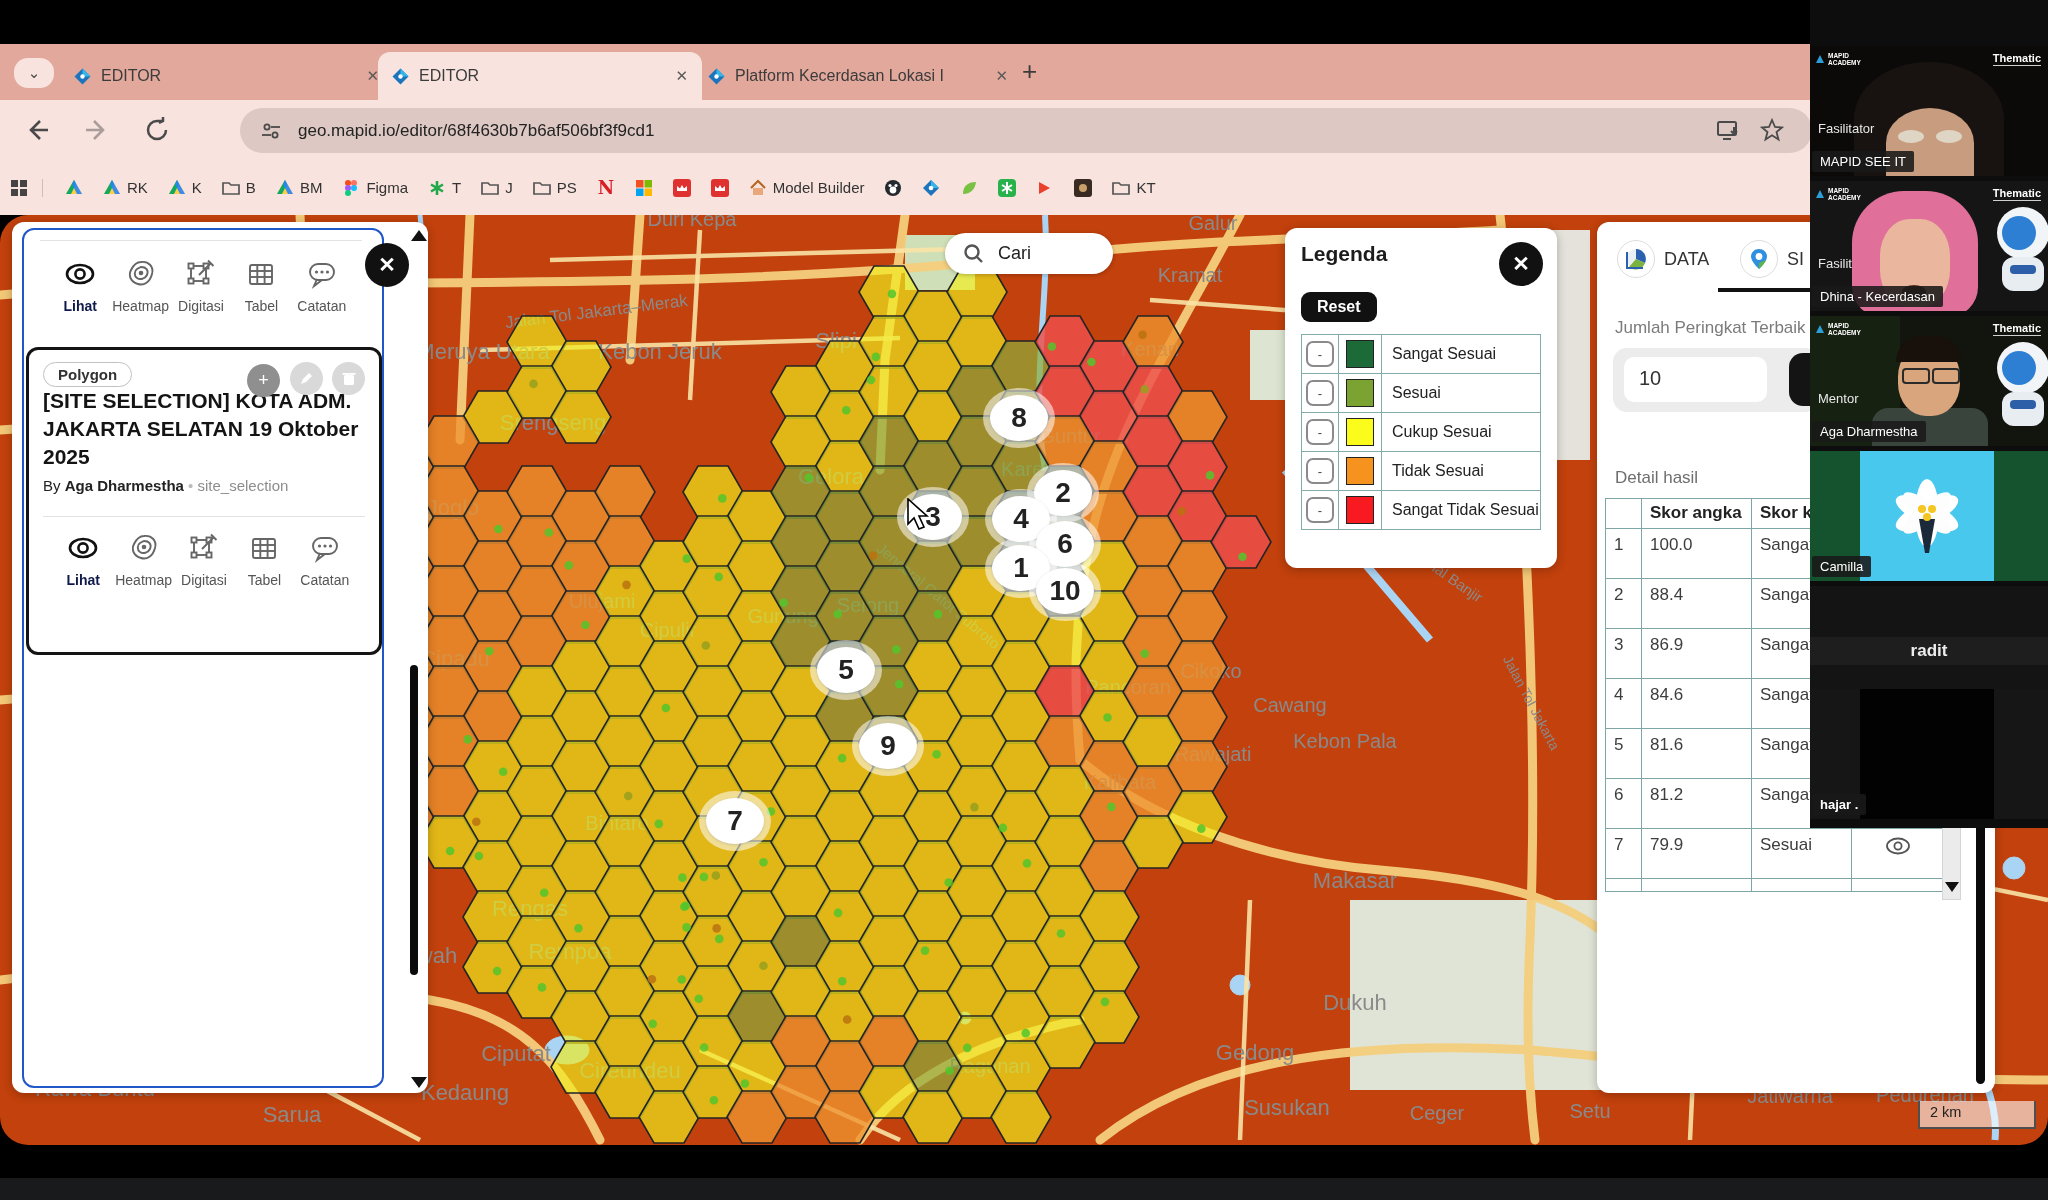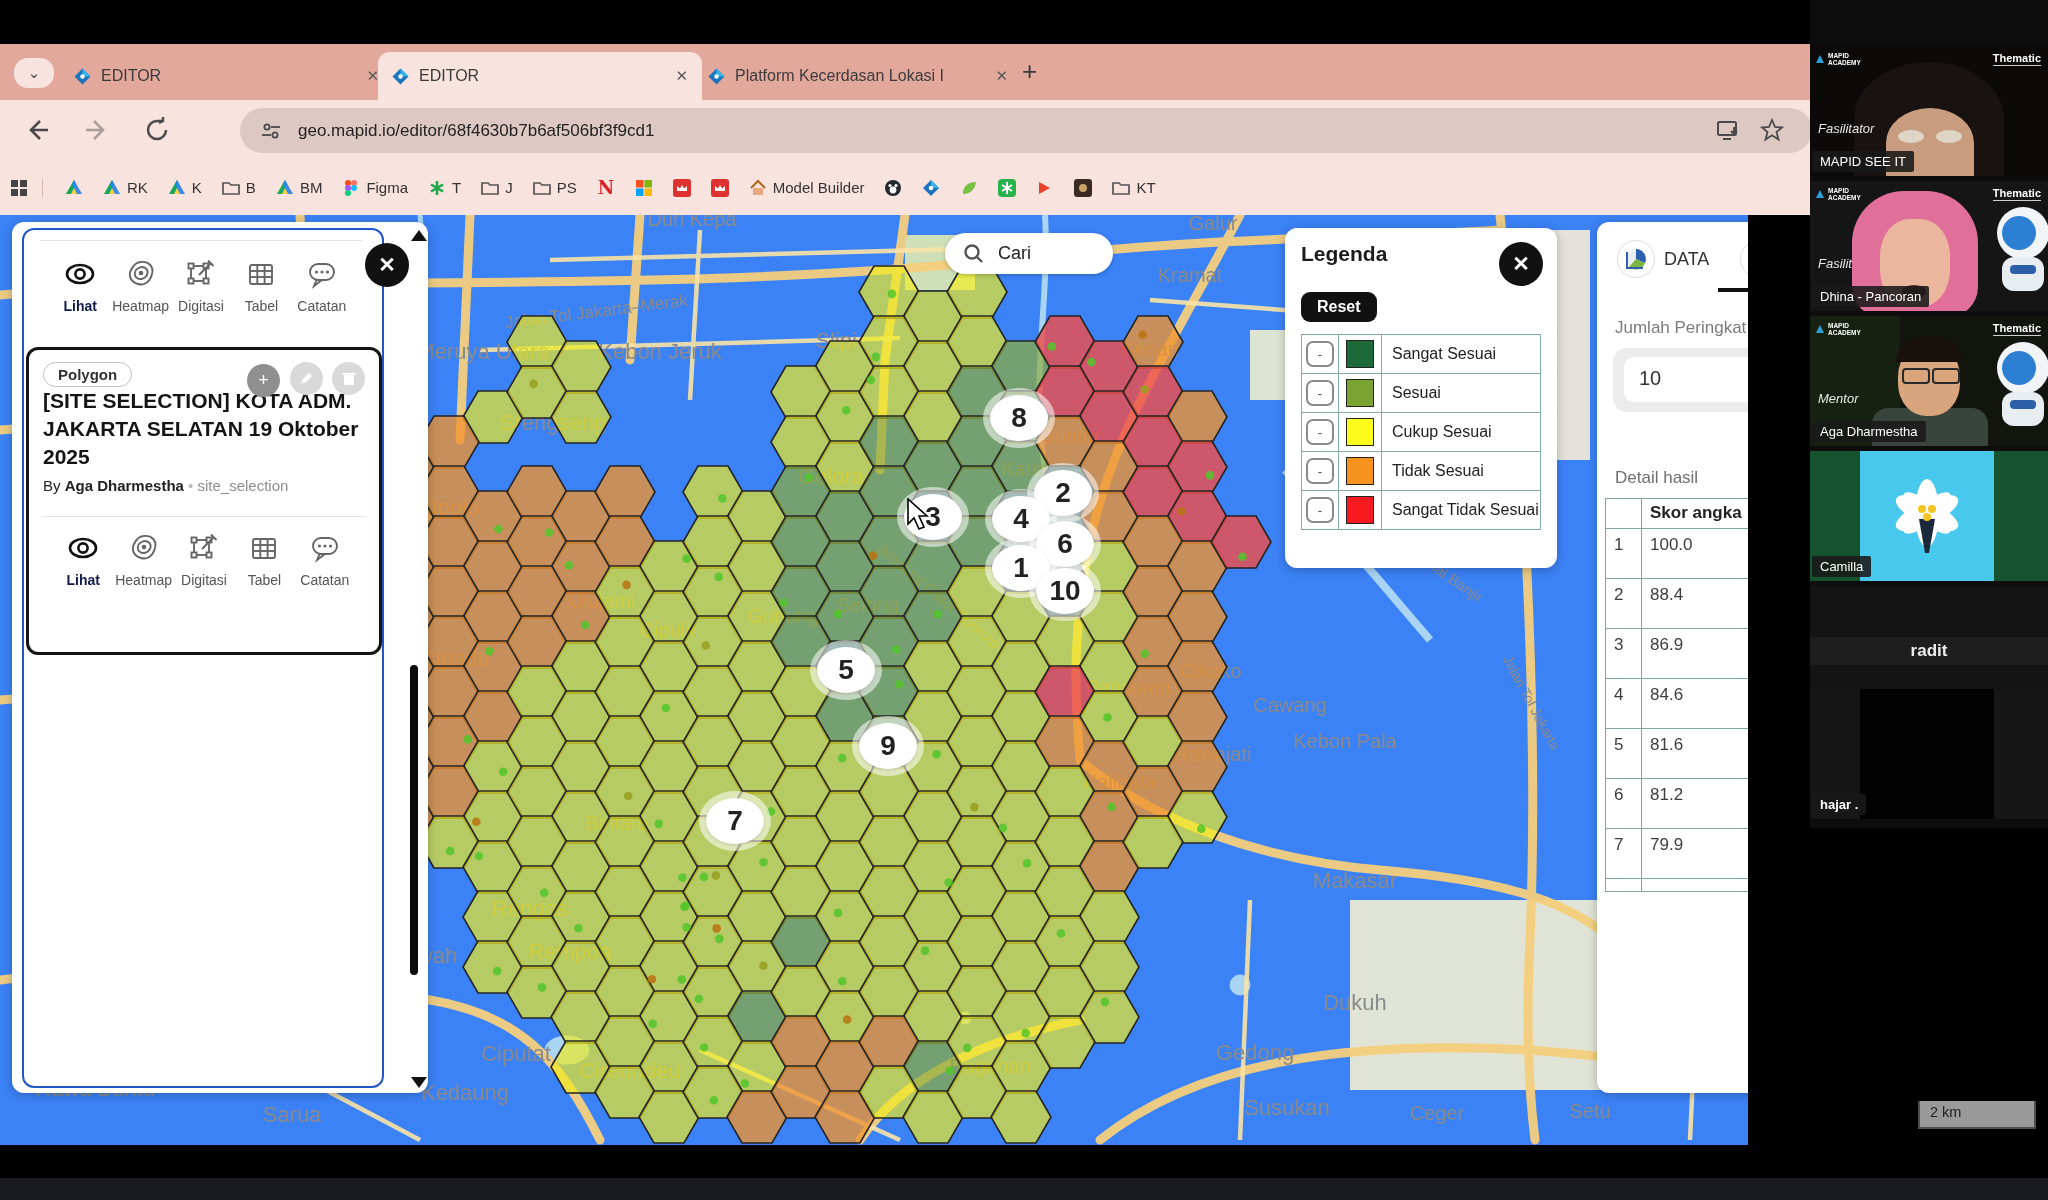--- a/index.html
+++ b/index.html
@@ -14,21 +14,21 @@
   .tab .close{margin-left:auto;font-size:15px;color:#5a5a5a;}
   .favicon{width:17px;height:17px;display:inline-block;}
   #addr-row{position:absolute;left:0;top:100px;width:2048px;height:60px;background:#f8e3de;display:flex;align-items:center;}
   .nav-ico{width:30px;height:30px;margin-left:22px;color:#4a4a4a;font-size:24px;line-height:30px;text-align:center;}
   #addr-pill{position:absolute;left:240px;top:8px;width:1572px;height:45px;border-radius:23px;background:#ddc8c3;
              display:flex;align-items:center;color:#232323;font-size:17px;}
   #bookmarks-row{position:absolute;left:0;top:160px;width:2048px;height:55px;background:#f8e3de;display:flex;align-items:center;gap:20px;padding-left:10px;}
   .bm{display:flex;align-items:center;gap:6px;font-size:15px;color:#333;white-space:nowrap;}
   .bm svg{display:block}
   
-  #viewport{position:absolute;left:0;top:215px;width:1748px;height:930px;background:#3b82f6;overflow:hidden;}
+  #viewport{position:absolute;left:0;top:215px;width:2048px;height:930px;background:#c2410c;overflow:hidden;border-radius:28px;}
   #map-svg{position:absolute;left:0;top:-215px;}
   .marker{position:absolute;width:58px;height:46px;border-radius:50%;background:#fff;display:flex;align-items:center;justify-content:center;
           font-size:28px;font-weight:bold;color:#222;box-shadow:0 0 0 7px rgba(255,255,255,.55),0 1px 3px rgba(0,0,0,.35);}
   
   .panel{background:#fff;border-radius:12px;box-shadow:0 2px 10px rgba(0,0,0,.25);}
   #left-panel{position:absolute;left:12px;top:7px;width:416px;height:871px;overflow:hidden;}
   #blue-box{position:absolute;left:10px;top:6px;width:358px;height:856px;border:2px solid #2157c9;border-radius:12px;}
   .tool-row{display:flex;justify-content:space-between;padding:0 10px;}
   .tool{display:flex;flex-direction:column;align-items:center;gap:4px;font-size:14px;color:#555;width:62px;}
   .tool.bold{color:#101a4a;font-weight:bold;}
@@ -59,21 +59,21 @@
   #res-table{position:absolute;left:8px;top:276px;border-top:1.5px solid #7fa6a6;border-left:1.5px solid #7fa6a6;}
   .tr{display:flex;}
   .td{border-right:1.5px solid #7fa6a6;border-bottom:1.5px solid #7fa6a6;box-sizing:border-box;
       font-size:17px;color:#3d3d3d;padding:6px 8px;}
   .td.head{font-weight:bold;color:#222;padding-top:4px;padding-bottom:4px;}
   
   #film{position:absolute;left:1810px;top:0;width:238px;height:828px;background:#0d0d0d;}
   .vtile{position:absolute;left:0;width:238px;height:130px;background:#161616;overflow:hidden;margin-top:23px;}
   .vbrand{position:absolute;left:5px;top:6px;display:flex;gap:3px;align-items:center;color:#fff;font-size:6.5px;font-weight:bold;line-height:1.1;}
   .vprog{position:absolute;right:7px;top:6px;color:#fff;font-size:11px;font-weight:bold;border-bottom:1px solid #cfcfcf;padding-bottom:1px;}
-  .vrole{position:absolute;left:8px;bottom:40px;color:#e8e8e8;font-style:italic;font-size:13px;}
+  .vrole{position:absolute;left:8px;bottom:40px;color:#e8e8e8;font-size:13px;}
   .vname{position:absolute;left:2px;bottom:4px;background:rgba(25,25,25,.88);color:#fff;font-size:13px;padding:3px 8px;border-radius:2px;white-space:nowrap;}
   
   #top-bar{position:absolute;left:0;top:0;width:2048px;height:44px;background:#000;}
   #bottom-bar{position:absolute;left:0;top:1145px;width:2048px;height:33px;background:#000;}
   #bottom-bar2{position:absolute;left:0;top:1178px;width:2048px;height:22px;background:#191a1c;}
   #attrib{position:absolute;left:0;top:903px;width:2048px;height:27px;background:rgba(255,255,255,.55);
           font-size:14.5px;color:#333;padding:4px 0 0 6px;box-sizing:border-box;}
   #scalebox{position:absolute;left:1918px;top:886px;width:118px;height:28px;background:rgba(255,255,255,.6);
             border:2px solid #4f4f4f;border-top:none;box-sizing:border-box;font-size:14.5px;color:#222;padding:3px 8px 0 10px;}
   #searchpill{position:absolute;left:945px;top:18px;width:168px;height:41px;background:#fff;border-radius:21px;
@@ -1164,21 +1164,21 @@
         <div style="position: absolute; left: 70px; top: 38px; width: 70px; height: 88px; border-radius: 42%; background: rgb(234, 183, 158);"></div>
         <div style="position: absolute; left: 92px; top: 104px; width: 24px; height: 14px; border-radius: 50%; background: rgb(90, 45, 34);"></div>
         <div class="vbrand">
           <svg width="10" height="10">
             <polygon points="1,9 5,1 9,9" fill="#2d9fd8"></polygon>
           </svg>
           <span>MAPID<br>ACADEMY</span>
         </div>
         <div class="vprog">Thematic</div>
         <div class="vrole">Fasilit</div>
-        <div class="vname">Dhina - Pancoran</div>
+        <div class="vname">Dhina - Kecerdasan</div>
       </div>
       <div class="vtile" style="top: 293px; background: rgb(17, 21, 14);">
         <svg width="86" height="96" style="position:absolute;right:-18px;top:18px;">
           <circle cx="43" cy="34" r="26" fill="#f2f5f8"></circle>
           <circle cx="39" cy="34" r="17" fill="#2d7fd3"></circle>
           <rect x="22" y="58" width="42" height="34" rx="12" fill="#e8edf2"></rect>
           <rect x="30" y="66" width="26" height="9" rx="4" fill="#2d5fa8"></rect>
         </svg>
         <div style="position: absolute; left: 0px; top: 0px; width: 90px; height: 130px; background: rgb(29, 42, 20); opacity: 0.6;"></div>
         <div style="position: absolute; left: 62px; top: 92px; width: 116px; height: 40px; border-radius: 16px 16px 0px 0px; background: rgb(57, 68, 60);"></div>

